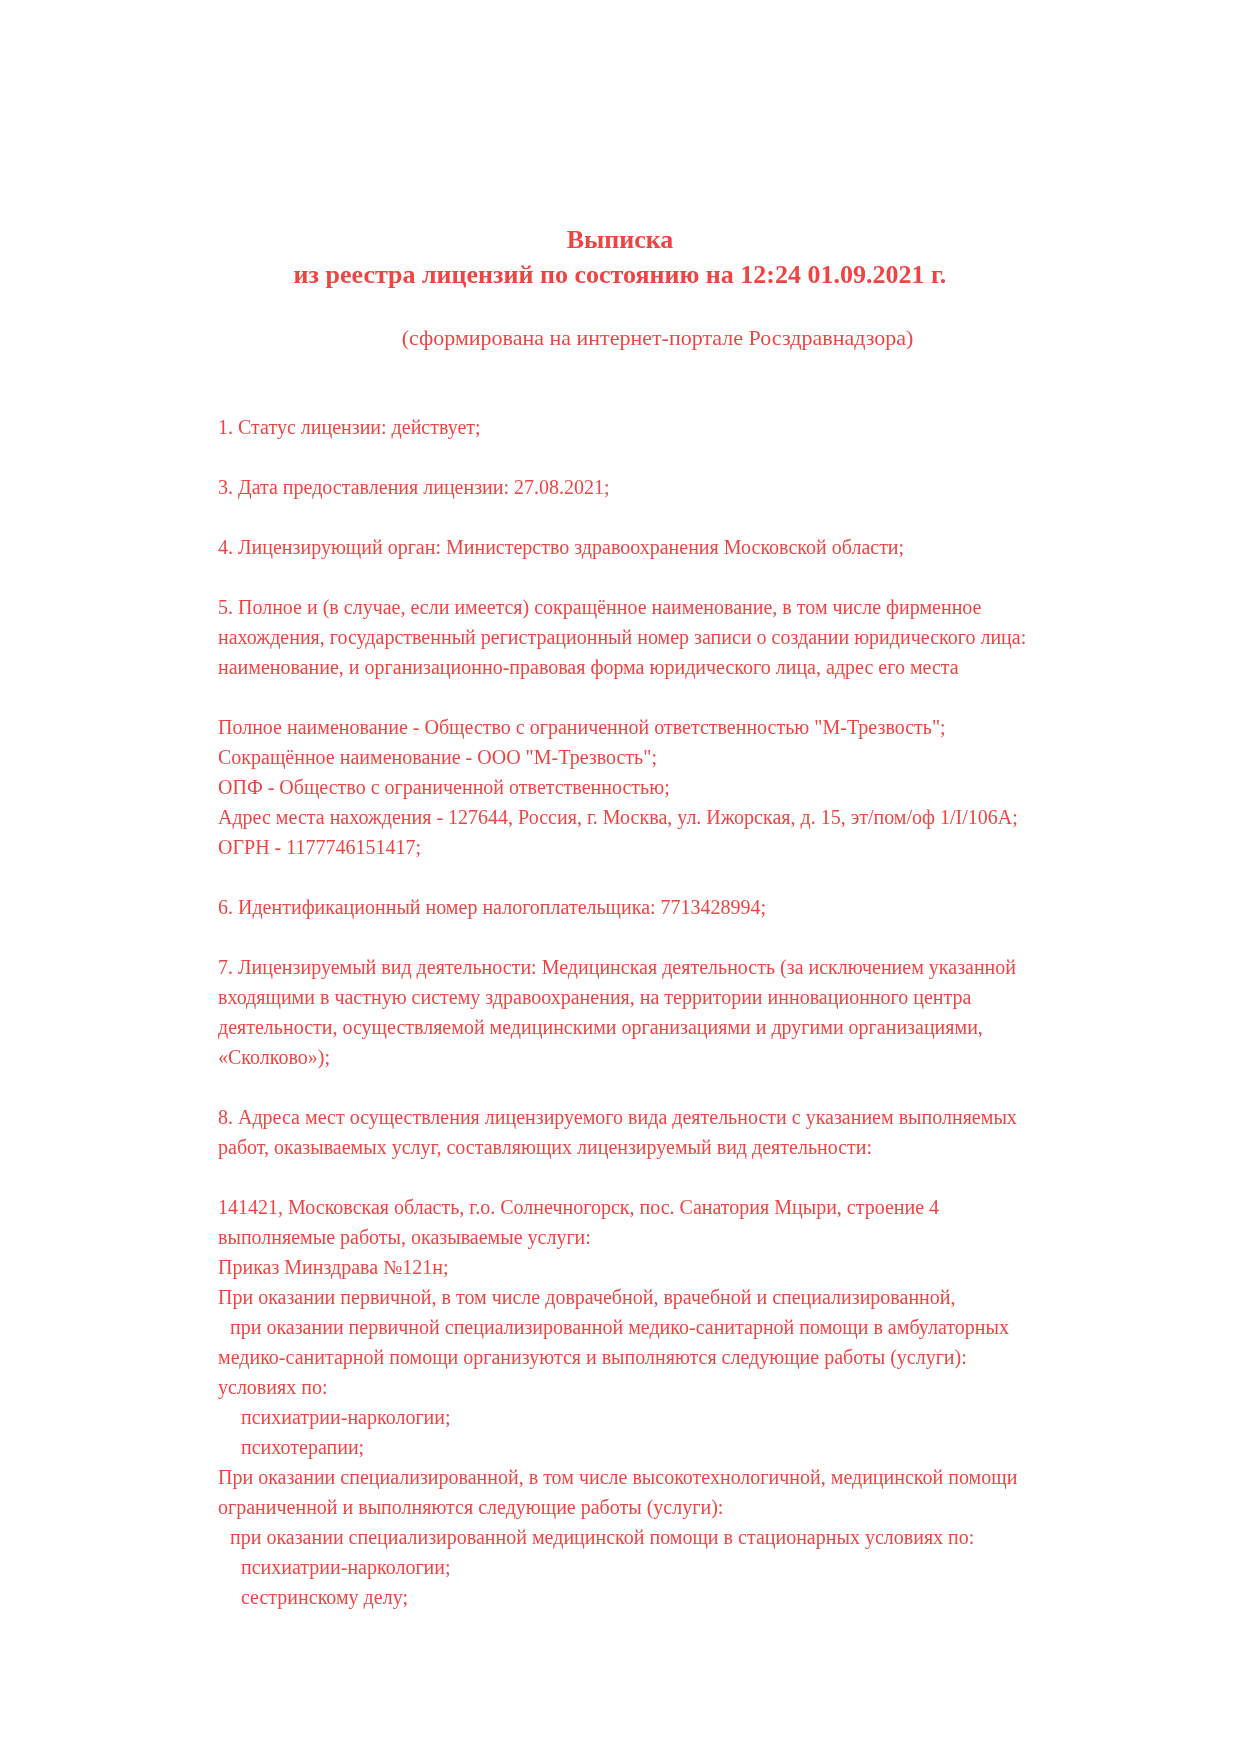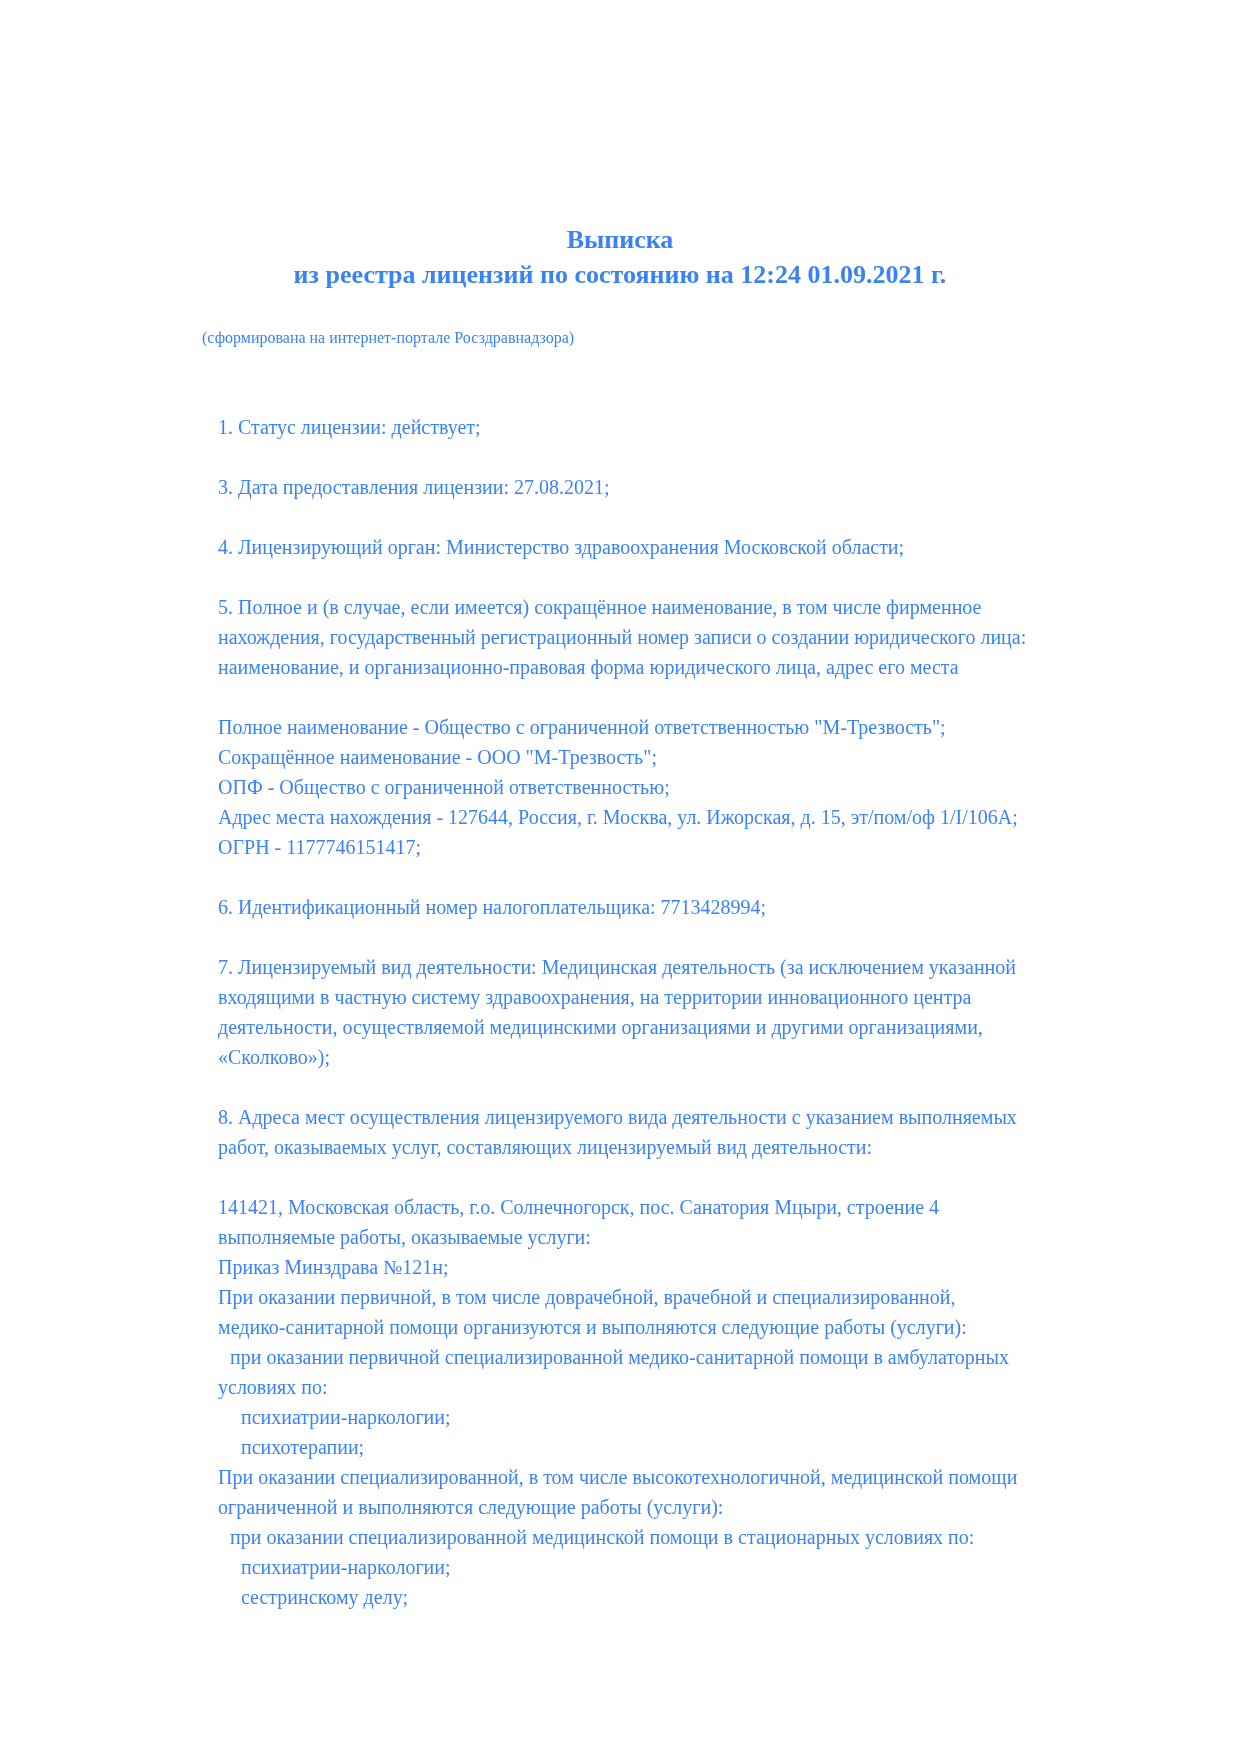--- a/index.html
+++ b/index.html
@@ -8,35 +8,35 @@
     background: #ffffff;
   }
   .page {
     position: relative;
     width: 1096px;
     height: 1755px;
     margin: 0 auto;
     background: #ffffff;
     box-sizing: border-box;
     padding: 222px 130px 0 130px;
-    color: #3b82f6;
+    color: #ef4444;
     font-family: "Liberation Serif", "DejaVu Serif", serif;
     overflow: hidden;
   }
   .title {
     text-align: center;
     font-weight: bold;
     font-size: 26px;
     line-height: 35px;
   }
   .subtitle {
-    text-align: left;
+    text-align: center;
     margin-top: 34px;
     margin-right: -75px;
-    font-size: 16px;
+    font-size: 22px;
     line-height: 24px;
   }
   .doc-body {
     margin-top: 62px;
     font-size: 20px;
     line-height: 30px;
     margin-left: 16px;
   }
   .para {
     margin: 0 0 30px 0;
@@ -93,22 +93,22 @@
       </div>
       <div class="para">
         <div class="line ind-0">8. Адреса мест осуществления лицензируемого вида деятельности с указанием выполняемых</div>
         <div class="line ind-0">работ, оказываемых услуг, составляющих лицензируемый вид деятельности:</div>
       </div>
       <div class="para">
         <div class="line ind-0">141421, Московская область, г.о. Солнечногорск, пос. Санатория Мцыри, строение 4</div>
         <div class="line ind-0">выполняемые работы, оказываемые услуги:</div>
         <div class="line ind-0">Приказ Минздрава №121н;</div>
         <div class="line ind-0">При оказании первичной, в том числе доврачебной, врачебной и специализированной,</div>
+        <div class="line ind-1">при оказании первичной специализированной медико-санитарной помощи в амбулаторных</div>
         <div class="line ind-0">медико-санитарной помощи организуются и выполняются следующие работы (услуги):</div>
-        <div class="line ind-1">при оказании первичной специализированной медико-санитарной помощи в амбулаторных</div>
         <div class="line ind-0">условиях по:</div>
         <div class="line ind-2">психиатрии-наркологии;</div>
         <div class="line ind-2">психотерапии;</div>
         <div class="line ind-0">При оказании специализированной, в том числе высокотехнологичной, медицинской помощи</div>
         <div class="line ind-0">ограниченной и выполняются следующие работы (услуги):</div>
         <div class="line ind-1">при оказании специализированной медицинской помощи в стационарных условиях по:</div>
         <div class="line ind-2">психиатрии-наркологии;</div>
         <div class="line ind-2">сестринскому делу;</div>
       </div>
     </div>

